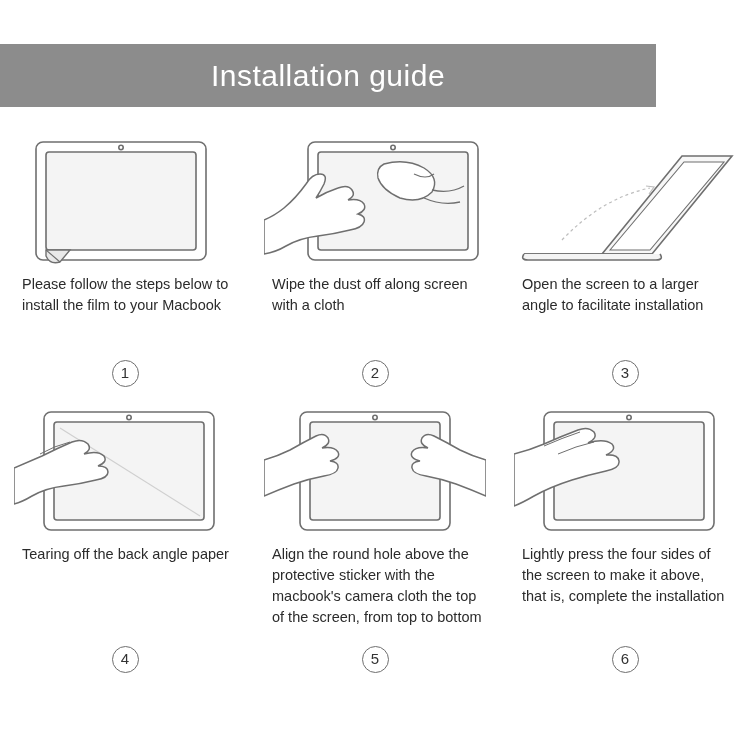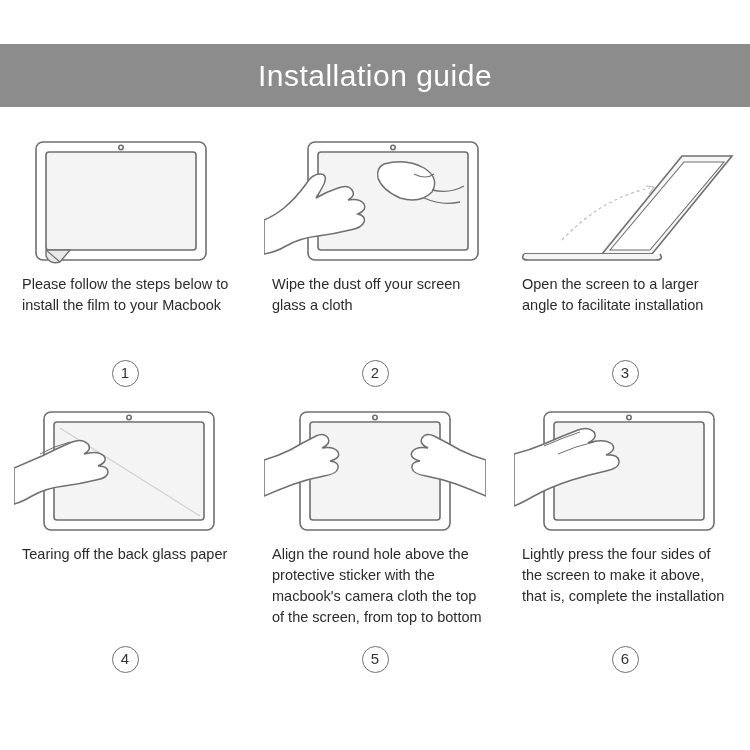--- a/index.html
+++ b/index.html
@@ -17,21 +17,21 @@
     position: relative;
     width: 750px;
     height: 750px;
     background: #ffffff;
     box-sizing: border-box;
   }
   .header {
     position: absolute;
     left: 0;
     top: 44px;
-    width: 750px;
+    width: 656px;
     height: 63px;
     background: #8c8c8c;
     display: flex;
     align-items: center;
     justify-content: center;
   }
   .header-title {
     color: #ffffff;
     font-size: 30px;
     font-weight: normal;
@@ -136,21 +136,21 @@
           </g>
           <path d="M150 40 Q162 46 170 40" fill="none" stroke="#6f6f6f" stroke-width="1.1"></path>
           <path d="M168 56 Q186 60 200 52" fill="none" stroke="#6f6f6f" stroke-width="1.3"></path>
           <path d="M160 64 Q178 72 196 68" fill="none" stroke="#6f6f6f" stroke-width="1.3"></path>
 
           <g fill="#ffffff" stroke="#6f6f6f" stroke-width="1.5">
             <path d="M0 86 Q10 82 20 74 Q32 64 42 50 Q48 40 56 40 Q64 40 60 50 Q56 58 52 64 Q62 58 74 54 Q84 50 88 56 Q92 62 84 66 Q96 64 100 70 Q103 76 94 80 Q102 82 100 88 Q98 94 86 96 Q70 100 54 102 Q36 104 22 112 Q12 118 0 120 Z"></path>
           </g>
         </svg>
       </div>
-      <div class="caption">Wipe the dust off your screen glass a cloth</div>
+      <div class="caption">Wipe the dust off along screen with a cloth</div>
       <div class="step-num">
         <span class="circ">2</span>
       </div>
     </div>
 
     <div class="cell r1">
       <div class="art">
         <svg width="222" height="130" viewBox="0 0 222 130">
           <g fill="none" stroke="#6f6f6f" stroke-width="1.6">
 
@@ -179,21 +179,21 @@
             <rect x="40" y="18" width="150" height="98" rx="3" fill="#f4f4f4"></rect>
             <circle cx="115" cy="13.5" r="2.2" fill="#ffffff"></circle>
           </g>
           <path d="M46 24 L186 112" fill="none" stroke="#cfcfcf" stroke-width="1.1"></path>
           <g fill="#ffffff" stroke="#6f6f6f" stroke-width="1.5">
             <path d="M0 64 Q14 58 28 52 Q44 44 58 38 Q68 34 74 40 Q78 46 70 50 Q84 46 90 52 Q94 58 84 62 Q94 62 94 68 Q94 74 82 76 Q66 80 50 82 Q32 84 18 92 Q8 98 0 100 Z"></path>
           </g>
           <path d="M26 50 Q40 42 56 38" fill="none" stroke="#6f6f6f" stroke-width="1"></path>
         </svg>
       </div>
-      <div class="caption">Tearing off the back glass paper</div>
+      <div class="caption">Tearing off the back angle paper</div>
       <div class="step-num">
         <span class="circ">4</span>
       </div>
     </div>
 
     <div class="cell r2">
       <div class="art">
         <svg width="222" height="130" viewBox="0 0 222 130">
           <g fill="none" stroke="#6f6f6f" stroke-width="1.6">
             <rect x="36" y="8" width="150" height="118" rx="7" fill="#ffffff"></rect>

